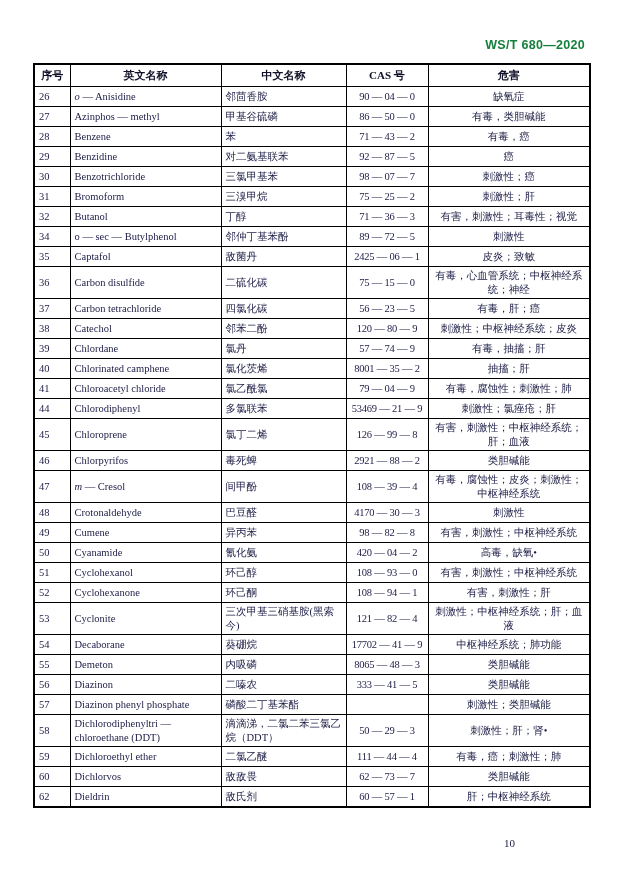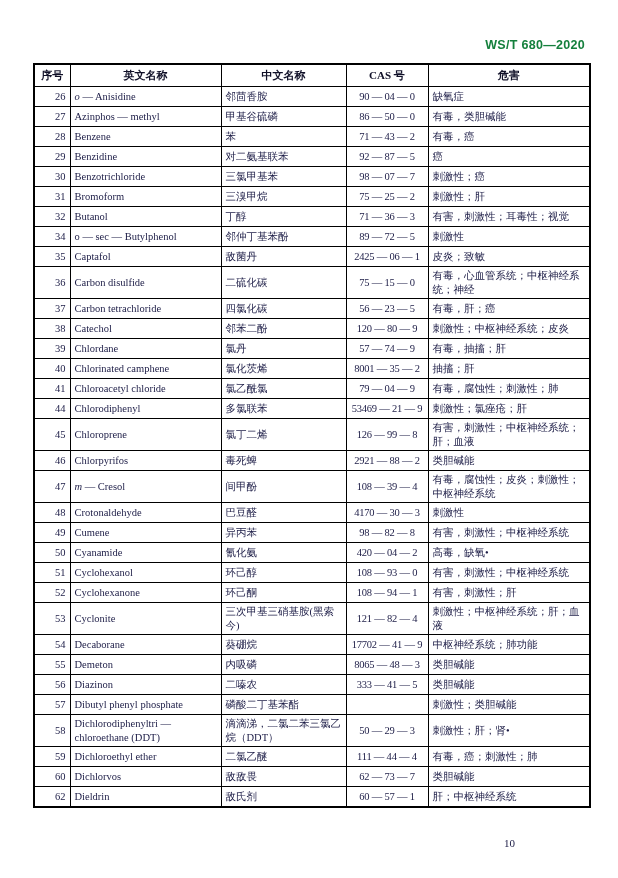--- a/index.html
+++ b/index.html
@@ -26,25 +26,25 @@
   }
   table.chem th{
     font-family:"Liberation Serif",serif;
     font-weight:bold;font-size:11px;line-height:13px;
     text-align:center;padding:4px 2px;color:#101028;
   }
   table.chem td{
     font-size:10.5px;line-height:13.5px;padding:2px 4px;
     height:15px;
   }
-  td.col-no{text-align:right;padding:2px 1px;}
+  td.col-no{text-align:left;padding:2px 1px;}
   td.col-cas{text-align:center;padding:2px 1px;font-size:10px;letter-spacing:-0.2px;}
   td.col-en{padding-left:6px;}
   td.col-zh{padding-left:6px;}
-  td.col-hazard{padding-left:6px;}
+  td.col-hazard{padding-left:6px;text-align:center;}
   .page-number{
     position:absolute;top:837px;left:504px;
     font-size:11px;color:#1c1c46;
   }
 </style>
 </head>
 <body>
 
 <div class="std-code">WS/T 680—2020</div>
 
@@ -257,21 +257,21 @@
       </tr>
       <tr>
         <td class="col-no">56</td>
         <td class="col-en">Diazinon</td>
         <td class="col-zh">二嗪农</td>
         <td class="col-cas">333 — 41 — 5</td>
         <td class="col-hazard">类胆碱能</td>
       </tr>
       <tr>
         <td class="col-no">57</td>
-        <td class="col-en">Dibutyl phenyl phosphate</td>
+        <td class="col-en">Diazinon phenyl phosphate</td>
         <td class="col-zh">磷酸二丁基苯酯</td>
         <td class="col-cas">&nbsp;</td>
         <td class="col-hazard">刺激性；类胆碱能</td>
       </tr>
       <tr>
         <td class="col-no">58</td>
         <td class="col-en">Dichlorodiphenyltri — chloroethane (DDT)</td>
         <td class="col-zh">滴滴涕，二氯二苯三氯乙烷（DDT）</td>
         <td class="col-cas">50 — 29 — 3</td>
         <td class="col-hazard">刺激性；肝；肾•</td>

